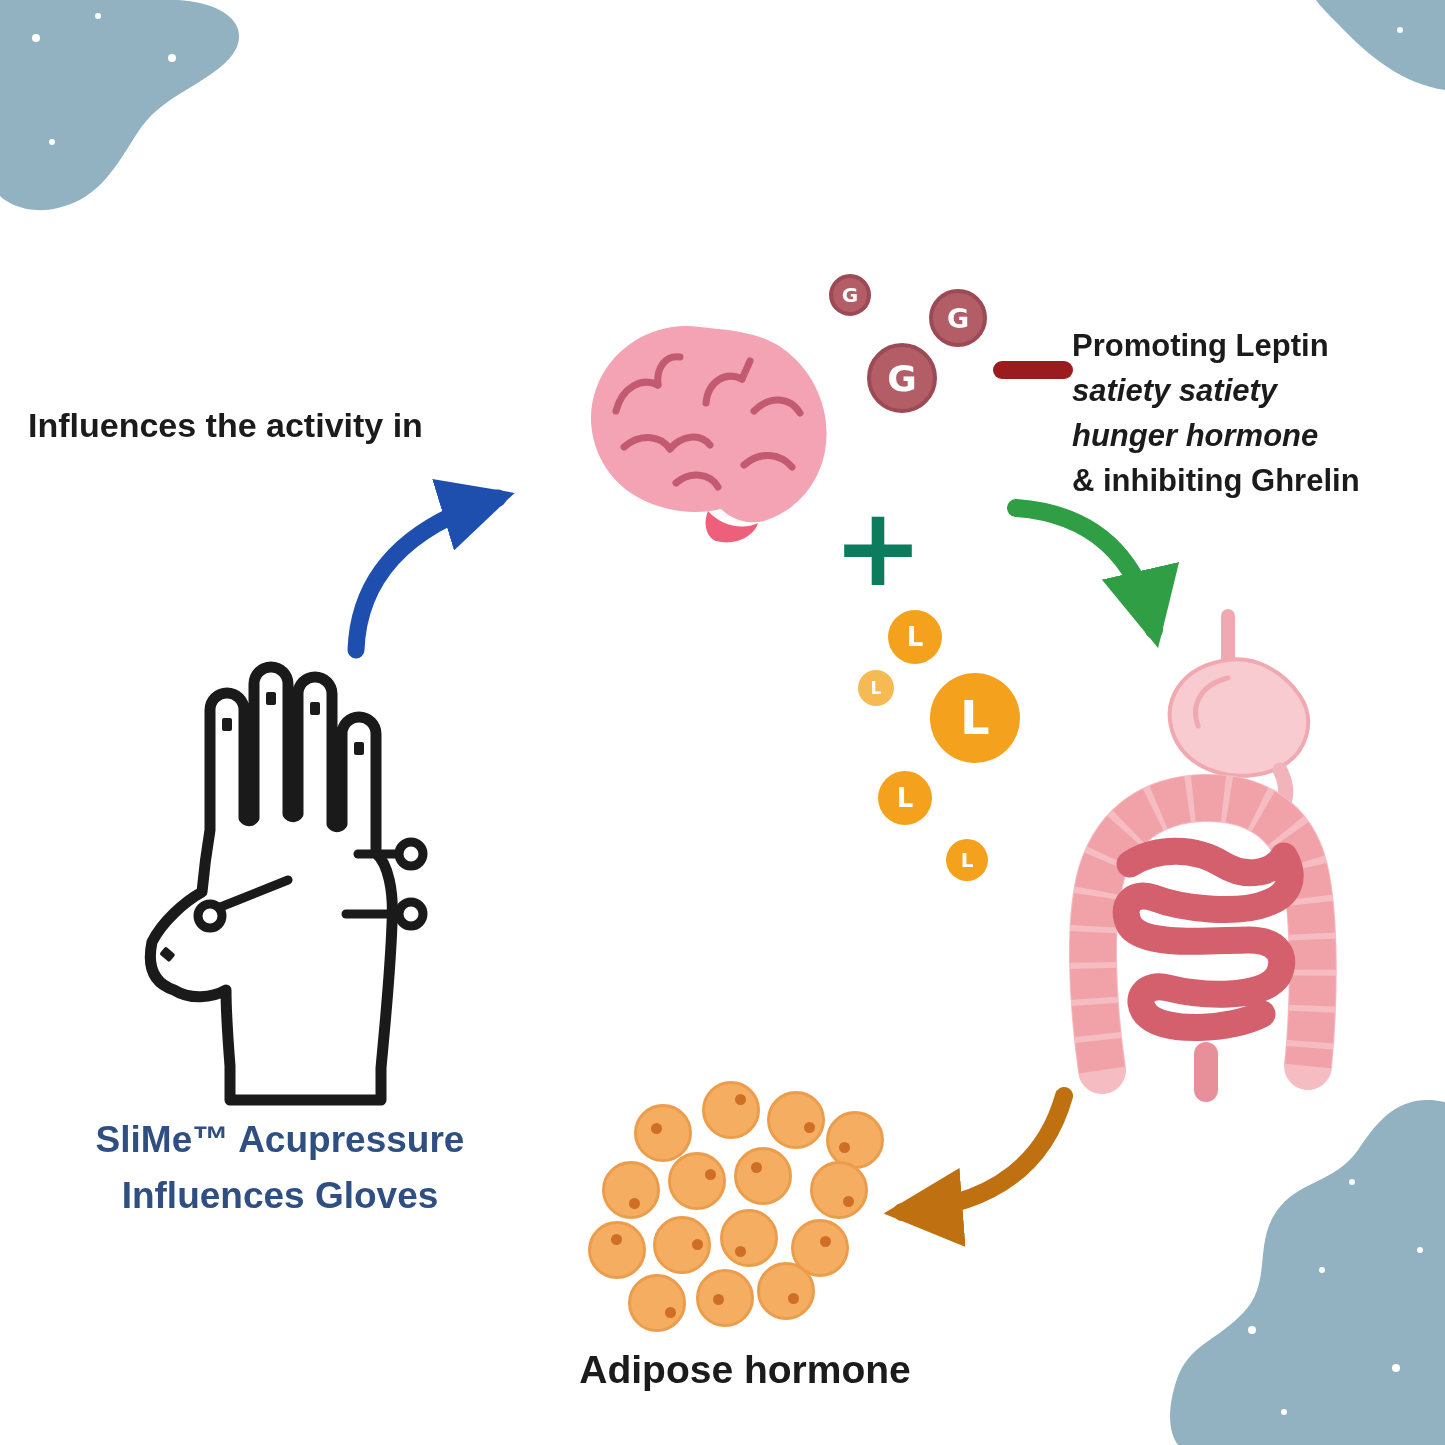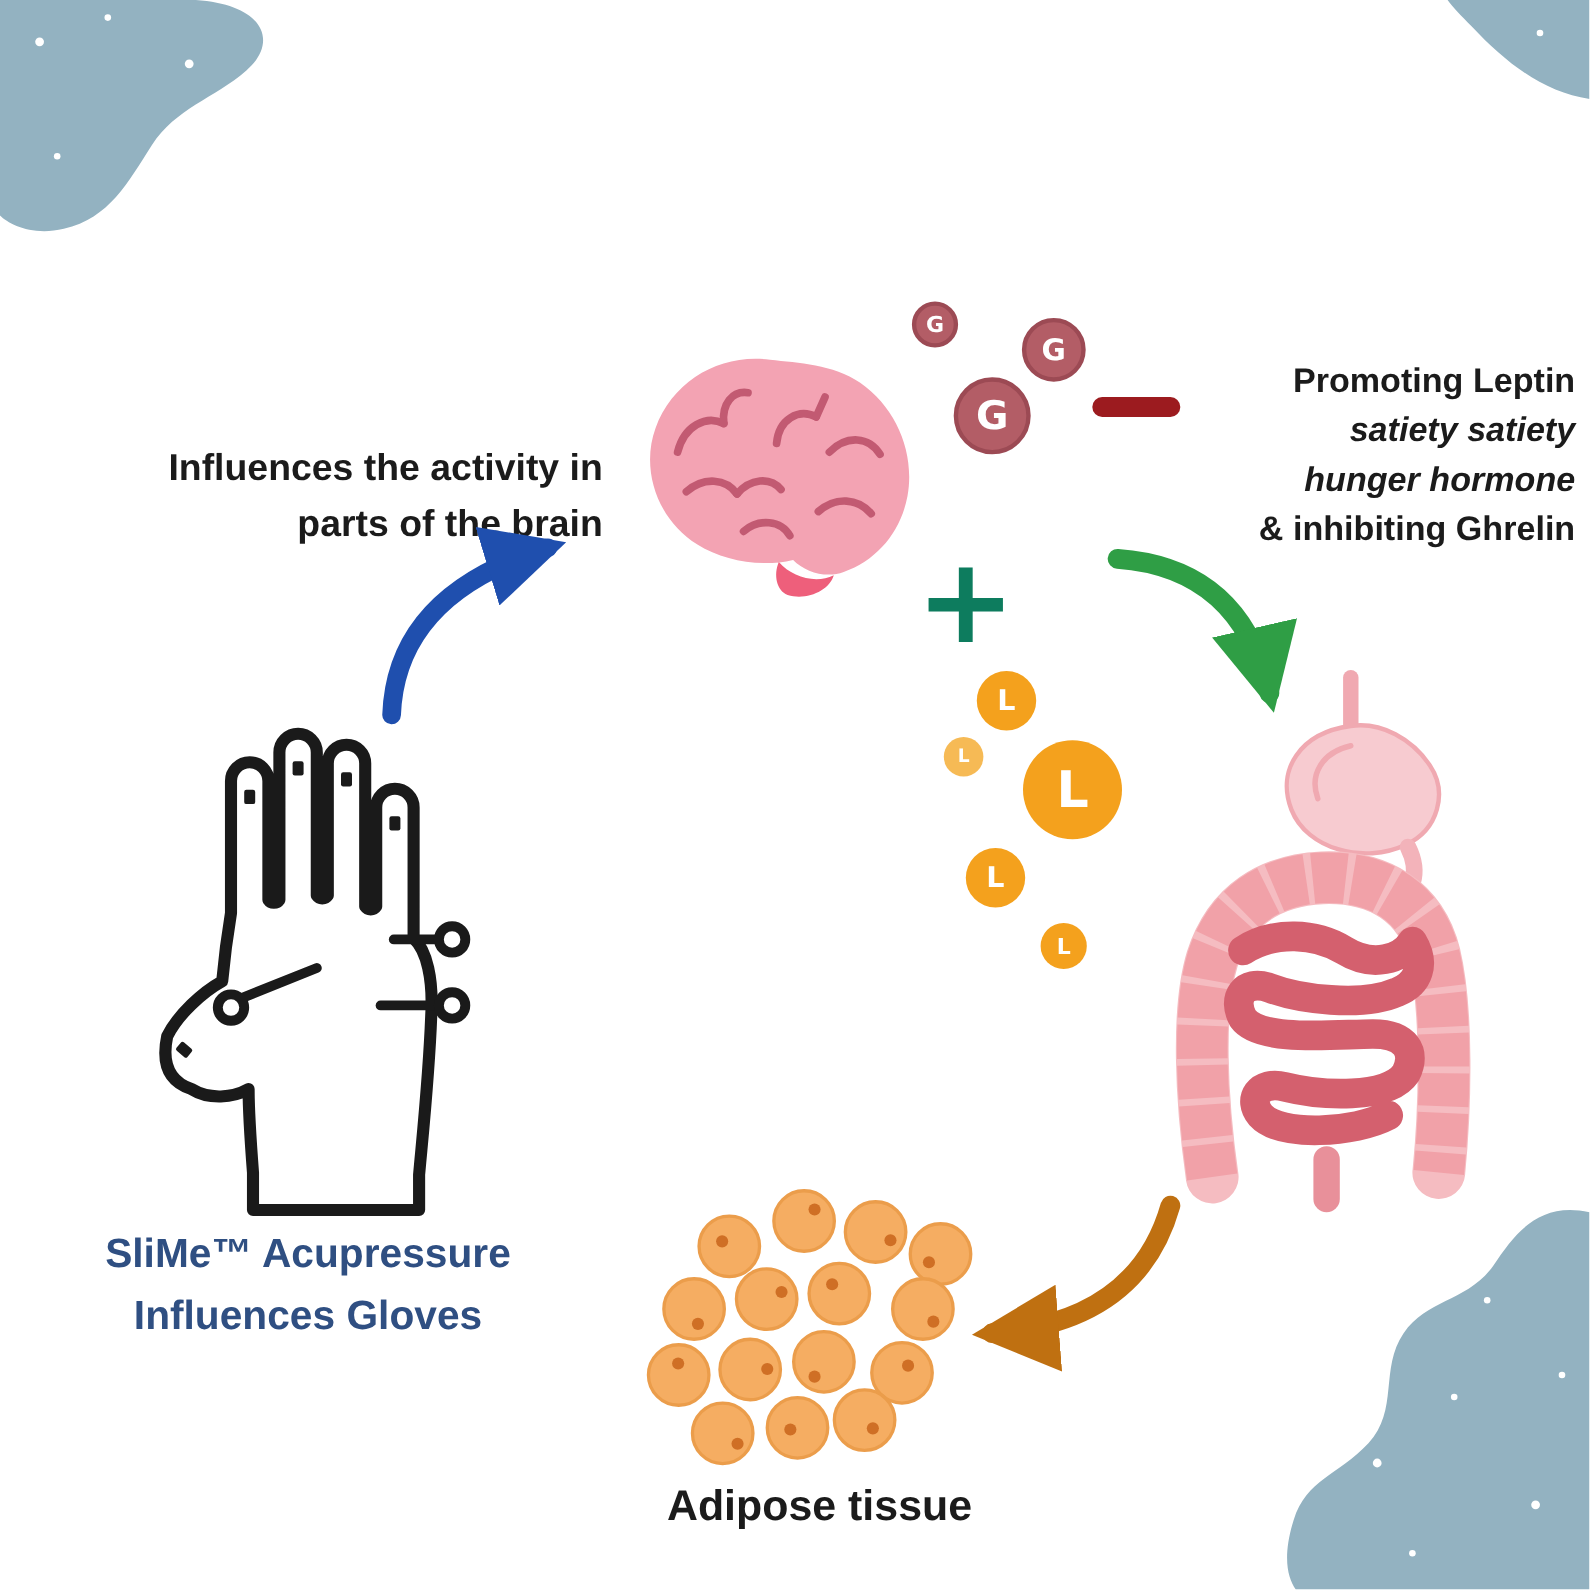--- a/index.html
+++ b/index.html
@@ -8,21 +8,21 @@
   svg{display:block;overflow:visible}
   .bg-svg{position:absolute;left:0;top:0;width:1445px;height:1445px}
   .blob{fill:var(--blob,#93b2c1)}
   .sparkle{fill:#ffffff}
 
   .title{position:absolute;left:0;right:0;top:40px;text-align:center;
          font-family:"DejaVu Sans",sans-serif;font-weight:bold;
          color:var(--title-text,#141414);font-size:72px;line-height:1.32;letter-spacing:-2px}
   .t-line{display:block}
 
-  .note{position:absolute;text-align:right;font-weight:bold;color:var(--note-text,#1b1b1b)}
+  .note{position:absolute;text-align:left;font-weight:bold;color:var(--note-text,#1b1b1b)}
   .note-left{left:28px;top:400px;width:520px;font-size:34px;line-height:1.5}
   .note-right{left:1072px;top:324px;width:360px;font-size:31px;line-height:1.45}
   .nr{display:block;white-space:nowrap}
   .italic{font-style:italic}
 
   .circle{position:absolute;border-radius:50%;display:flex;align-items:center;justify-content:center;
           color:#fff;font-weight:bold;font-family:"DejaVu Sans",sans-serif}
   .gc{background:var(--ghrelin-fill,#b35d66);border:4px solid var(--ghrelin-ring,#9c4a54)}
   .lc{background:var(--leptin-fill,#f4a11d)}
   .lc.light{background:var(--leptin-light,#f6ba55)}
@@ -96,21 +96,20 @@
       <circle class="sparkle" cx="1420" cy="1250" r="3"></circle>
       <circle class="sparkle" cx="1352" cy="1182" r="3"></circle>
     </g>
   </svg>
 
   <header class="title">
   </header>
 
   <div class="note note-left">
     <span class="nr">Influences the activity in</span>
-    <span class="nr">parts of the brain</span>
   </div>
 
   <div class="note note-right">
     <span class="nr">Promoting Leptin</span>
     <span class="nr italic">satiety satiety</span>
     <span class="nr italic">hunger hormone</span>
     <span class="nr">&amp; inhibiting Ghrelin</span>
   </div>
 
   <svg class="brain-svg" viewBox="0 0 300 235">
@@ -250,15 +249,15 @@
       </div>
     <div class="cell" style="left:169px;top:184px">
         <i style="left:28px;top:28px"></i>
       </div>
   </div>
 
   <div class="glove-label">
     <span class="g-line">SliMe™ Acupressure</span>
     <span class="g-line">Influences Gloves</span>
   </div>
-  <div class="adipose-label">Adipose tissue</div>
+  <div class="adipose-label">Adipose hormone</div>
 
 </div>
 
 </body></html>

